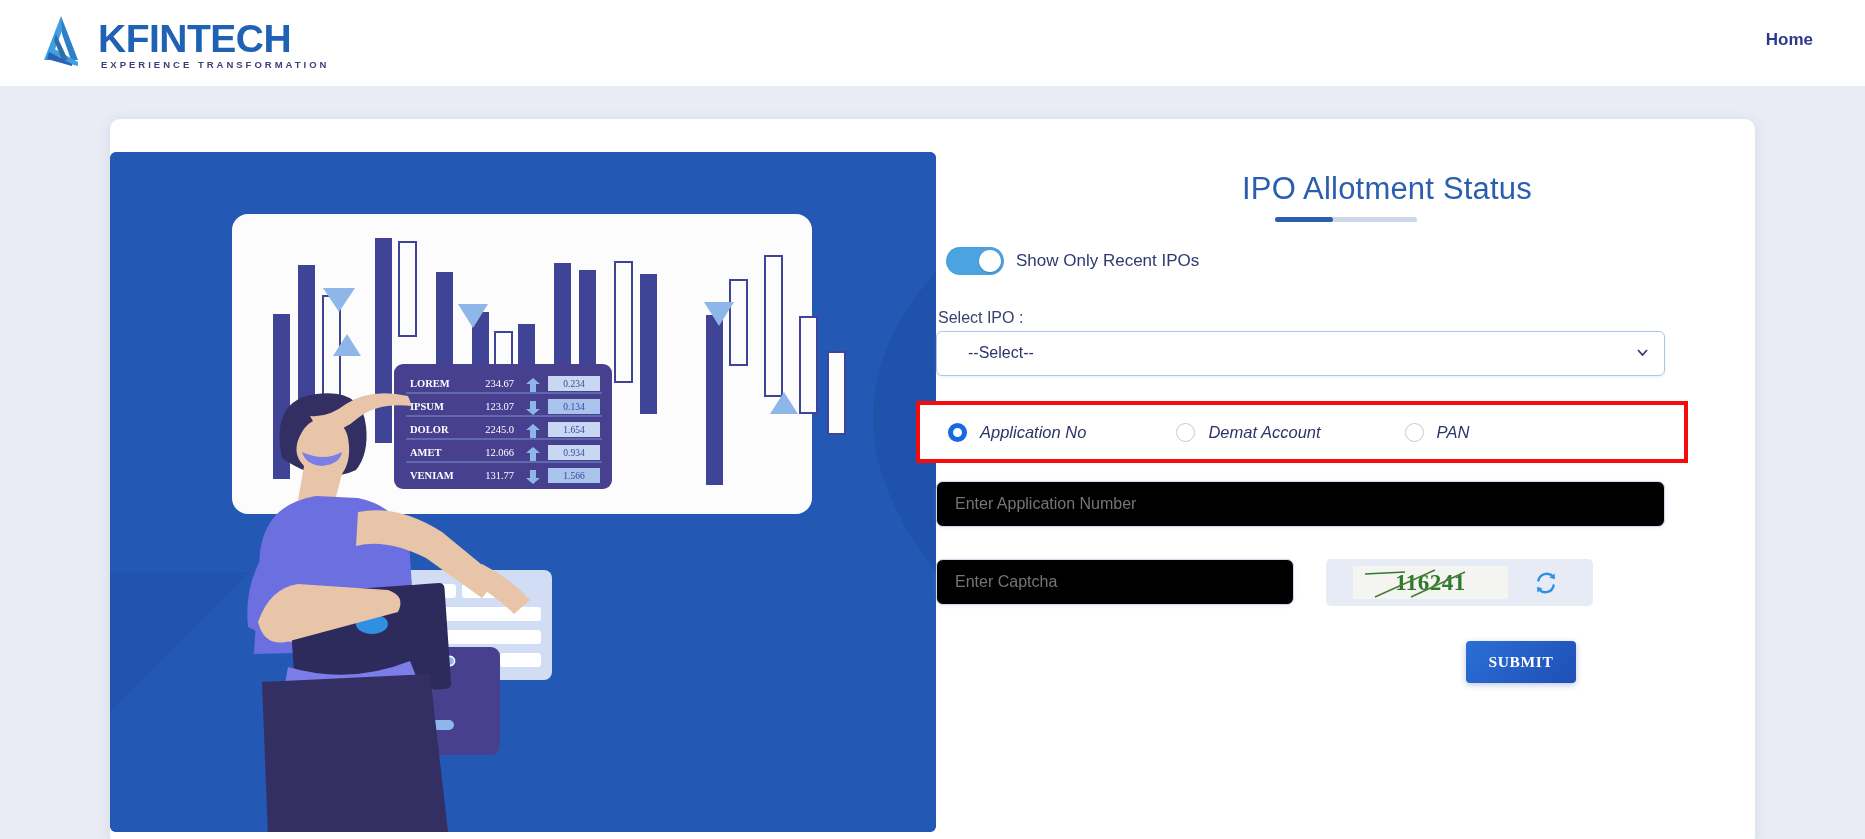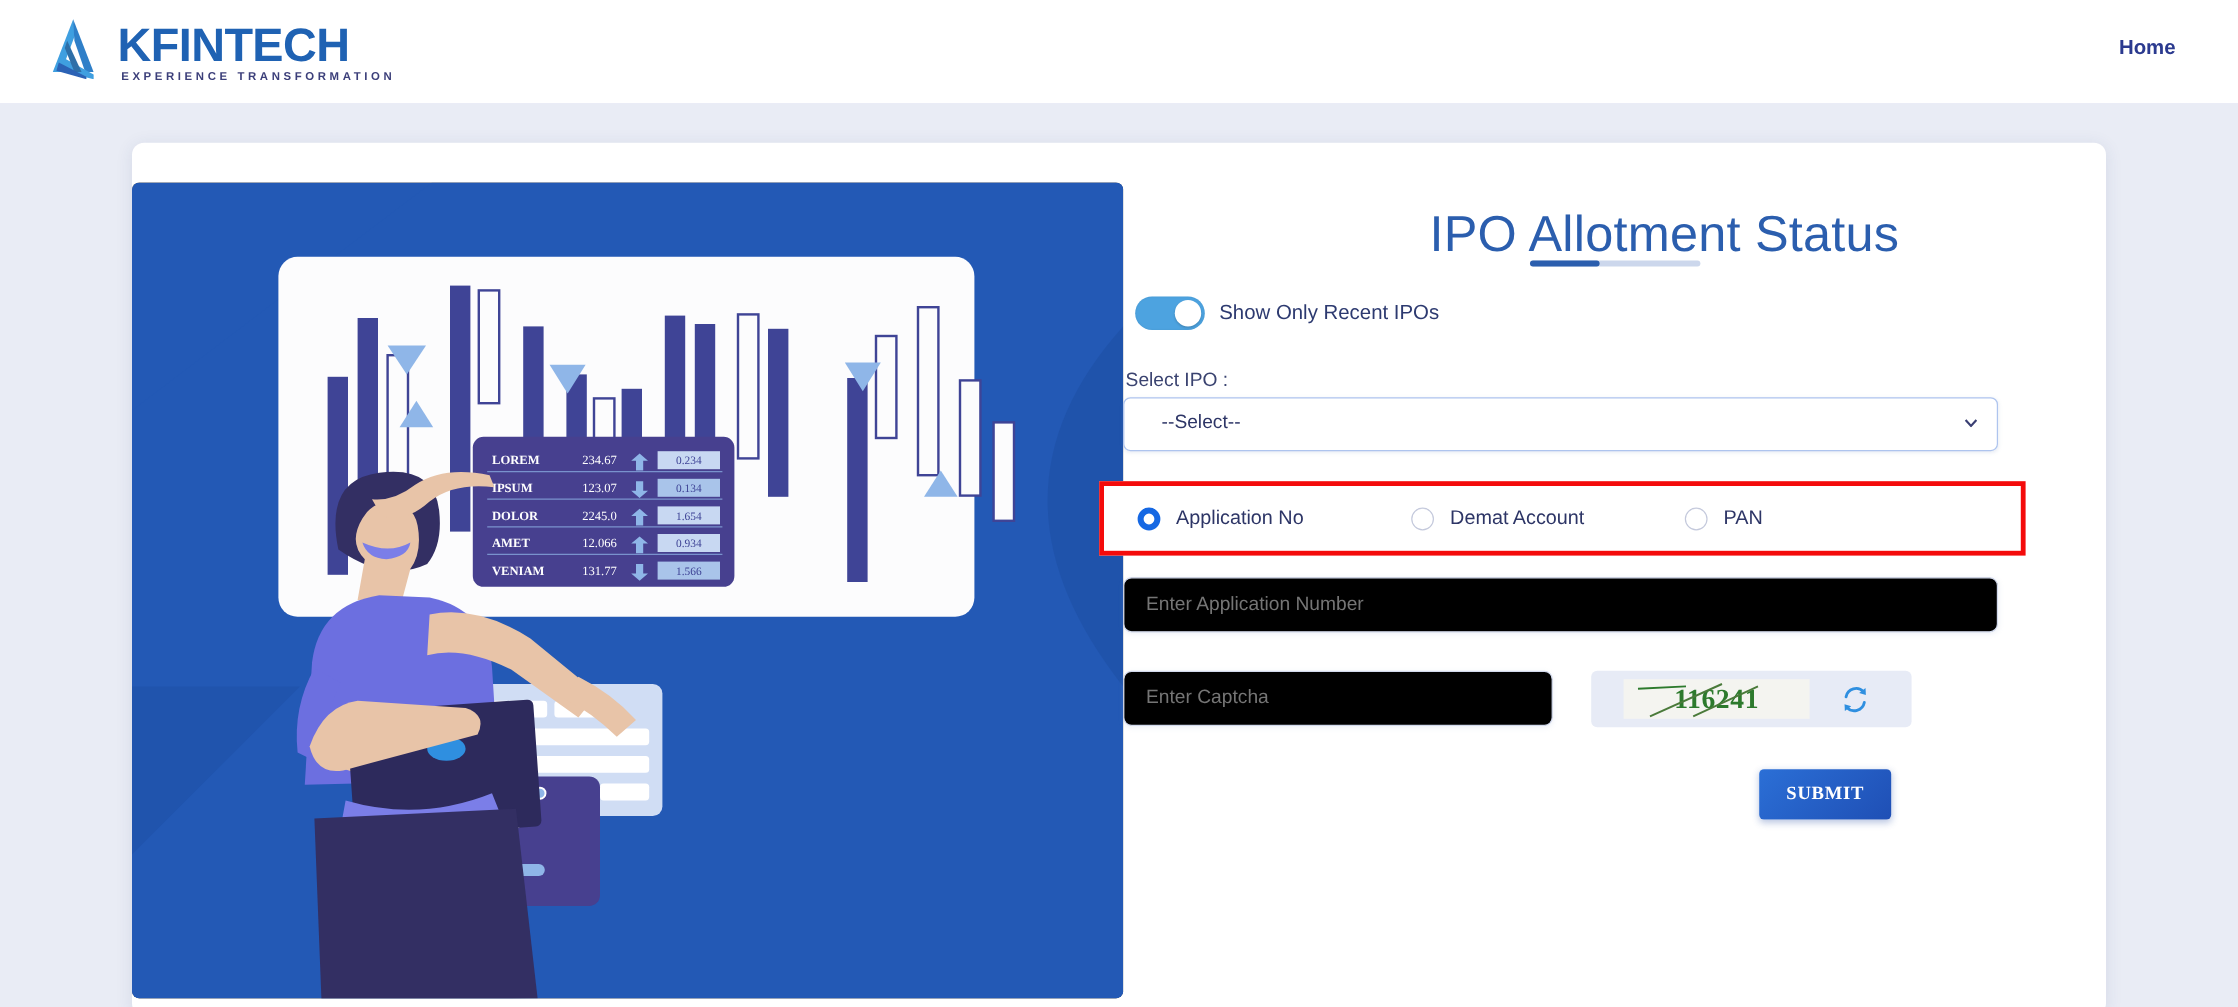--- a/index.html
+++ b/index.html
@@ -59,21 +59,21 @@
     overflow: hidden;
   }
   .illus-svg { position: absolute; left: 0; top: 0; width: 826px; height: 680px; }
 
   
   .form-pane { position: absolute; left: 826px; top: 0; width: 819px; height: 727px; }
 
   .title {
     position: absolute; left: 0; top: 52px; width: 902px;
     text-align: center;
-    font-size: 42px; color: #2b5eae; font-weight: normal;
+    font-size: 31px; color: #2b5eae; font-weight: normal;
     letter-spacing: .2px;
   }
   .title-bar {
     position: absolute; left: 50%; transform: translateX(-50%);
     top: 98px; width: 142px; height: 5px;
     background: #ccd7ec; border-radius: 3px;
   }
   .title-bar::before {
     content: ""; position: absolute; left: 0; top: 0;
     width: 58px; height: 5px; background: #2b5eae; border-radius: 3px;
@@ -130,21 +130,21 @@
   .radio-item.r2 { margin-left: 90px; }
   .radio-item.r3 { margin-left: 84px; }
   .radio-circle {
     width: 19px; height: 19px; border-radius: 50%;
     border: 1.5px solid #c4c9dc; background: #fff;
     position: relative;
   }
   .radio-circle.checked {
     border: 5px solid #1668e3; background: #fff;
   }
-  .radio-txt { margin-left: 13px; font-size: 16.5px; color: #2d3566; }
+  .radio-txt { margin-left: 13px; font-size: 16.5px; color: #2d3566; font-style: italic; }
 
   .text-input {
     position: absolute; left: 0; width: 729px; height: 46px;
     border: 1.3px solid #d2d9ec; border-radius: 7px;
     background: #000000; font-size: 16px; color: #8d93ad;
     padding-left: 18px; line-height: 44px;
     box-shadow: 0 1px 4px rgba(150,165,205,.16);
     cursor: text;
   }
   #appno-input { top: 362px; }

